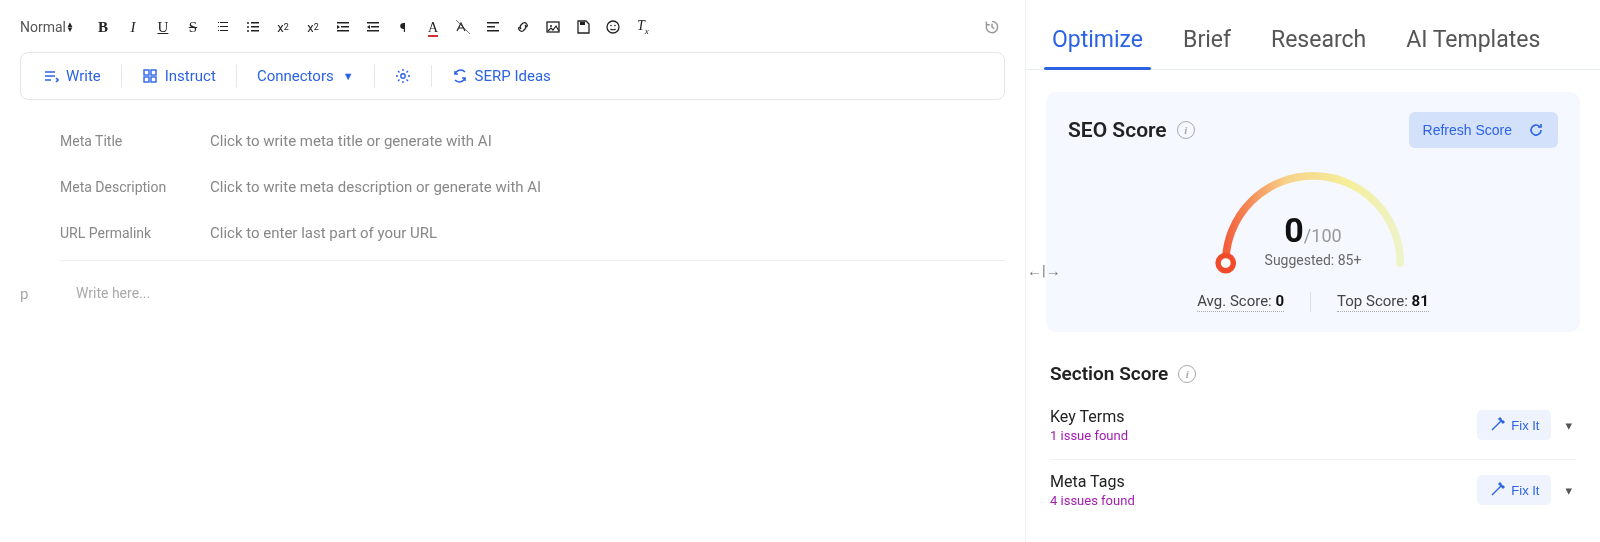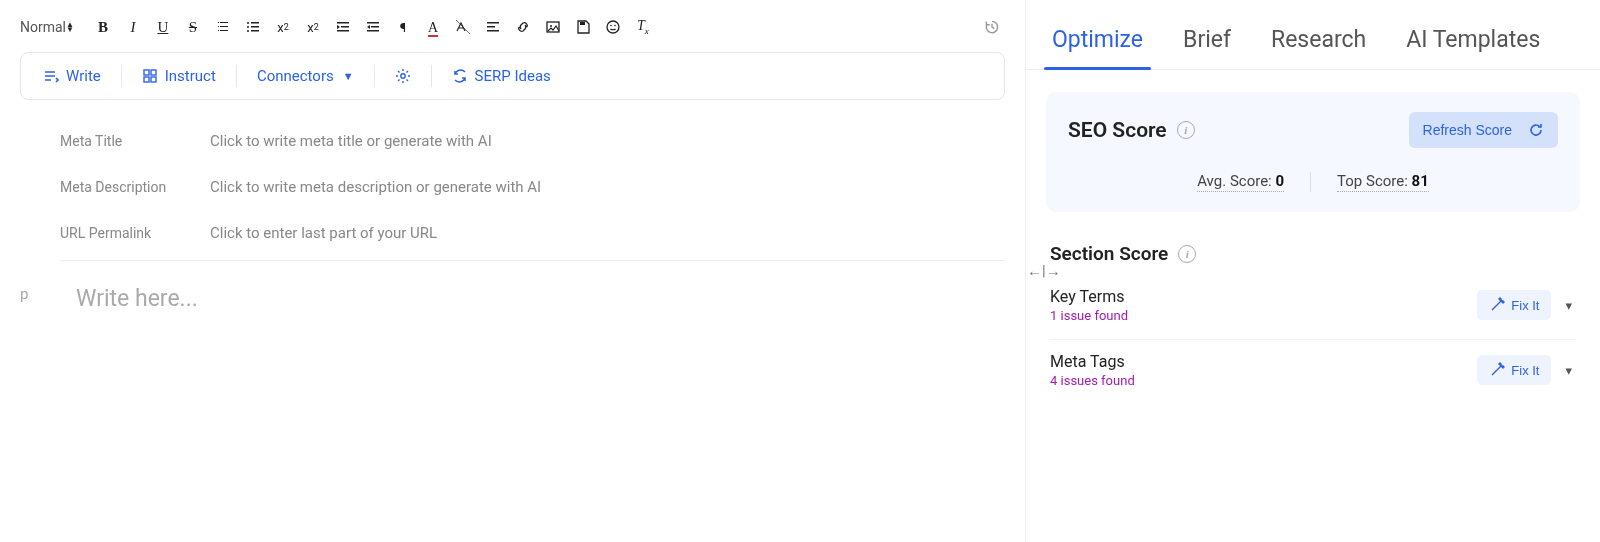--- a/index.html
+++ b/index.html
@@ -26,21 +26,21 @@
     .chev-down { font-size: 11px; margin-left: 2px; }
 
     .meta-section { margin-top: 18px; margin-left: 40px; }
     .meta-row { display: flex; align-items: center; padding: 14px 0; }
     .meta-label { width: 150px; color: #888; font-size: 14px; }
     .meta-placeholder { color: #888; font-size: 15px; cursor: text; }
     .meta-divider { border-bottom: 1px solid #eceef1; margin-top: 4px; }
 
     .editor-row { display: flex; padding-top: 24px; }
     .tag-indicator { width: 56px; color: #aaa; font-size: 15px; }
-    .editor-placeholder { color: #aaa; font-size: 23px; }
+    .editor-placeholder { color: #aaa; font-size: 14px; }
 
     
     .splitter { position: absolute; left: 1027px; top: 50%; transform: translateY(-50%); color: #777; font-size: 15px; cursor: col-resize; user-select: none; }
 
     
     .right { flex: 1; border-left: 1px solid #f0f0f0; display: flex; flex-direction: column; padding-top: 8px;}
     .tabs { display: flex; gap: 36px; padding: 8px 24px 0 24px; border-bottom: 1px solid #e8eef8; }
     .tab { font-size: 23px; color: #555; padding: 10px 2px 16px 2px; cursor: pointer; position: relative;}
     .tab.active { color: #2c63e5; }
     .tab.active::after { content: ""; position: absolute; left: -6px; right: -6px; bottom: -1px; height: 3px; background: #2c63e5; border-radius: 2px; }
@@ -255,20 +255,38 @@
         </div>
         <button class="refresh-btn">
           <span>Refresh Score</span>
           <svg class="ic" viewBox="0 0 16 16">
               <path d="M13 8a5 5 0 11-1.5-3.5M13 2v3h-3" stroke="#2c63e5" stroke-width="1.6" fill="none"></path>
             </svg>
         </button>
       </div>
 
       <div class="gauge-wrap">
+        <div class="gauge">
+          <svg viewBox="0 0 200 110">
+            <defs>
+              <linearGradient id="g1" x1="0" y1="0" x2="1" y2="0">
+                <stop offset="0%" stop-color="#f25f3a"></stop>
+                <stop offset="35%" stop-color="#f7d38a"></stop>
+                <stop offset="70%" stop-color="#f5ee9a"></stop>
+                <stop offset="100%" stop-color="#eef3c8"></stop>
+              </linearGradient>
+            </defs>
+            <path d="M20 100 A80 80 0 0 1 180 100" stroke="url(#g1)" stroke-width="7" fill="none" stroke-linecap="round"></path>
+            <circle cx="20" cy="100" r="7" fill="#fff" stroke="#f04b2a" stroke-width="5"></circle>
+          </svg>
+          <div class="gauge-center">
+            <span class="gauge-value">0</span><span class="gauge-max">/100</span>
+            <div class="suggested">Suggested: 85+</div>
+          </div>
+        </div>
         <div class="score-stats">
           <span class="stat"><span>Avg. Score: </span><span class="bold">0</span></span>
           <span class="stat-sep"></span>
           <span class="stat"><span>Top Score: </span><span class="bold">81</span></span>
         </div>
       </div>
     </div>
 
     <div class="section-title">
       <span>Section Score</span>

